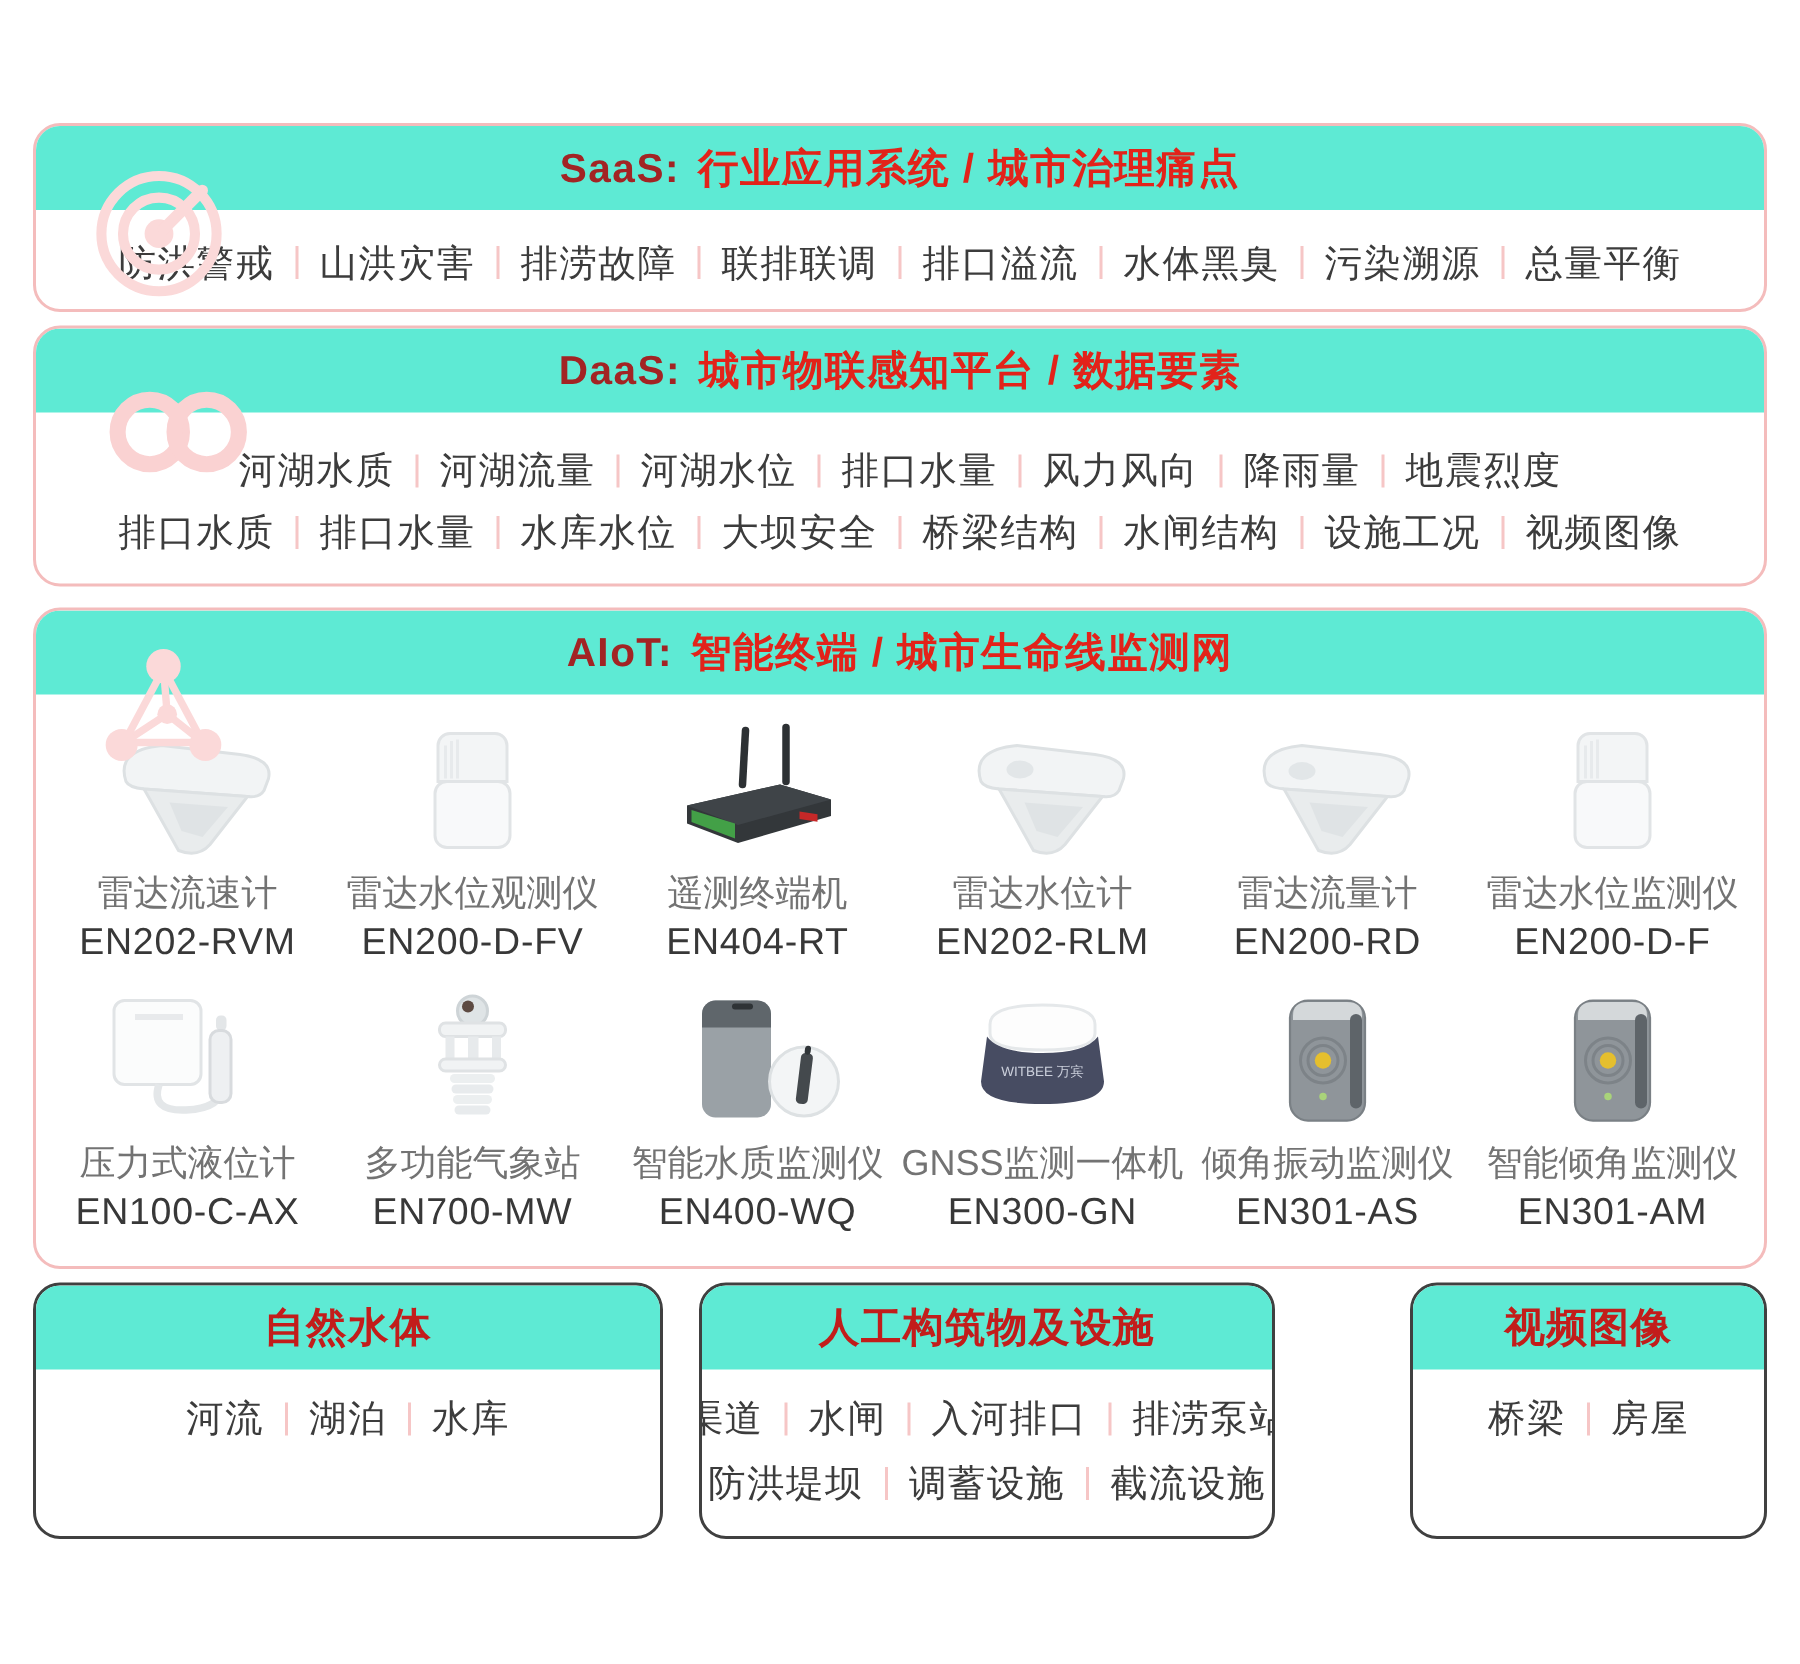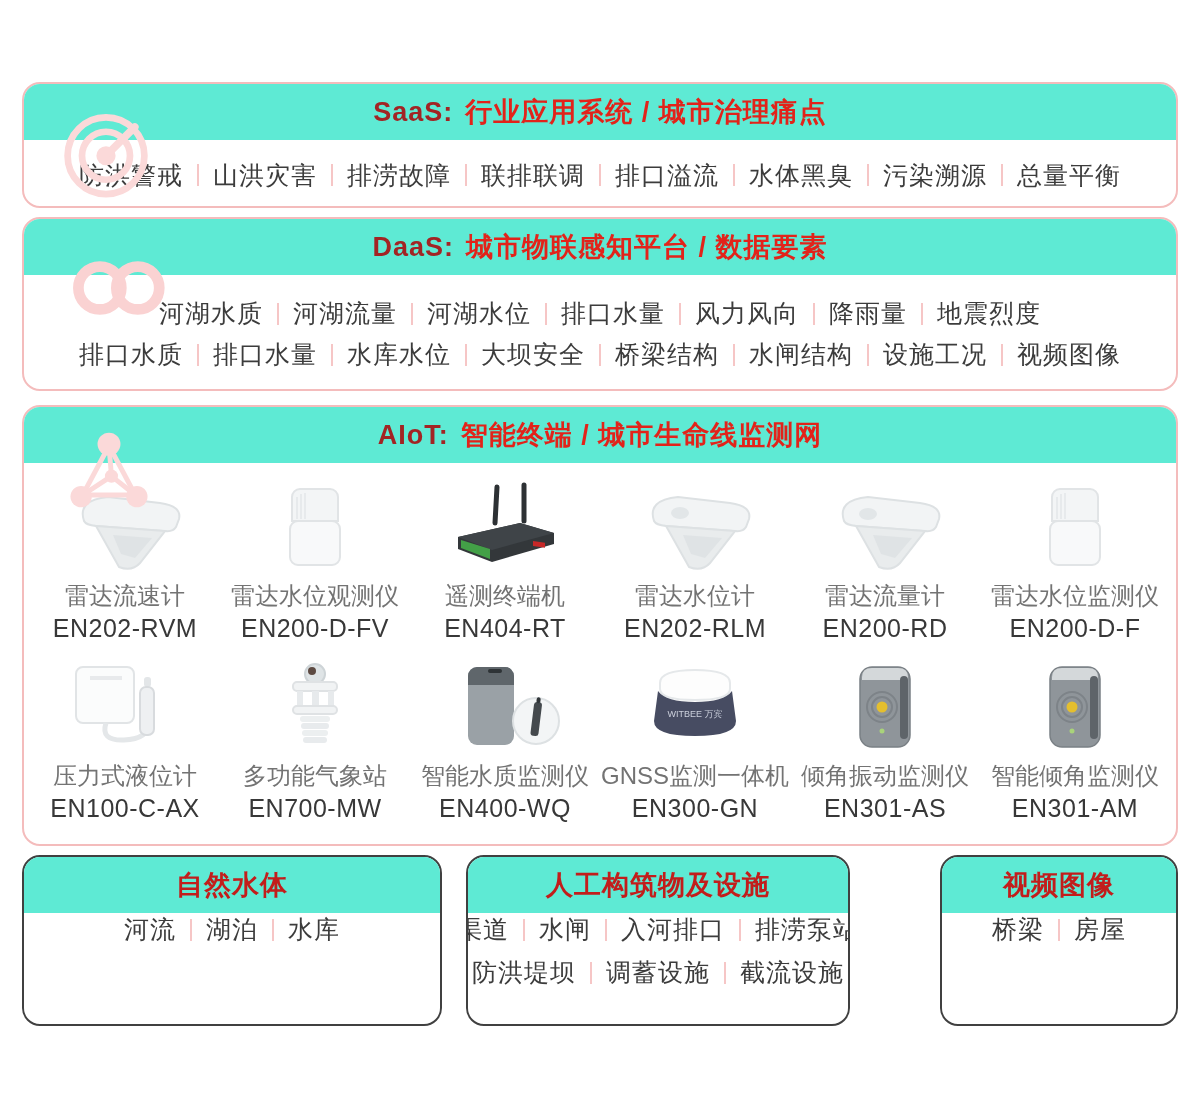--- a/index.html
+++ b/index.html
@@ -35,21 +35,21 @@
   .dev-grid{display:grid;grid-template-columns:repeat(6,1fr);padding:14px 6px 0 6px;}
   .dev{display:flex;flex-direction:column;align-items:center;text-align:center;}
   .dev-img{height:96px;display:flex;align-items:flex-end;justify-content:center;}
   .dev-name{font-size:24px;color:#737373;margin-top:8px;line-height:30px;white-space:nowrap;}
   .dev-model{font-size:25px;color:#383838;margin-top:2px;line-height:30px;letter-spacing:0.5px;}
   
   .bottom-card{top:855px;height:171px;position:absolute;box-sizing:border-box;
     border:2px solid #404040;border-radius:18px;background:#fff;overflow:hidden;}
   .bottom-card .band{font-size:27px;}
   .bottom-card .band .title2{color:#c21d1b;}
-  .bottom-card .content{display:flex;flex-direction:column;align-items:center;gap:10px;}
+  .bottom-card .content{display:flex;flex-direction:column;align-items:center;gap:10px;padding-top:16px;}
   #card-natural{left:22px;width:420px;}
   #card-artificial{left:466px;width:384px;}
   #card-coastal{left:940px;width:238px;}
 </style>
 </head>
 <body>
 
 <section class="card" id="card-saas">
   <div class="band">
     <span class="prefix">SaaS:</span>

